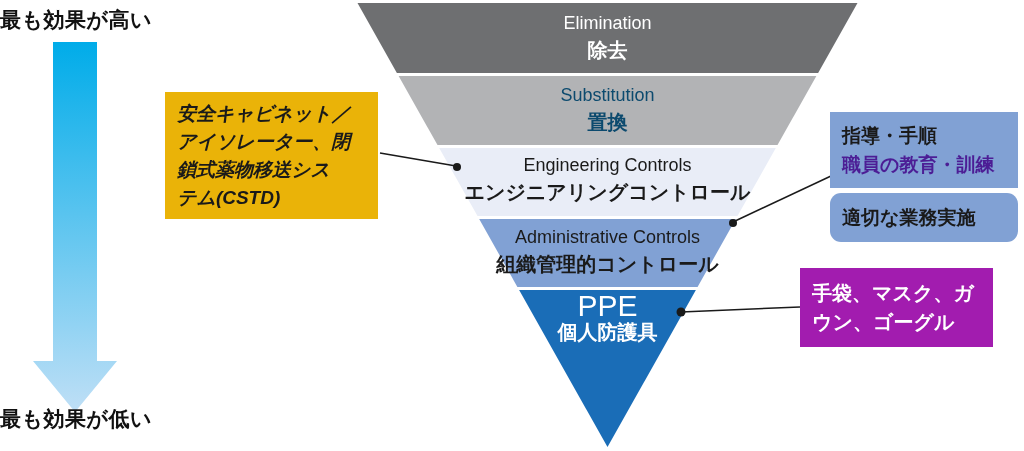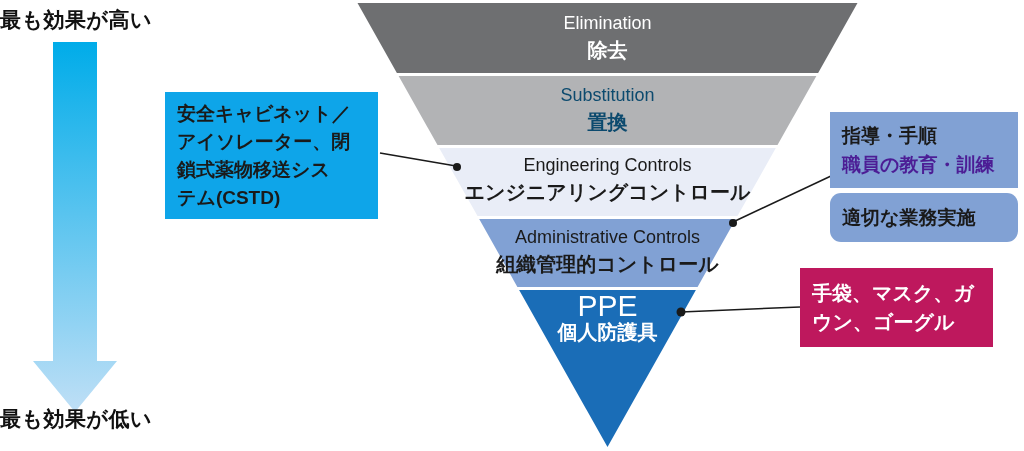--- a/index.html
+++ b/index.html
@@ -117,34 +117,34 @@
   </div>
   <div class="band-label l4" style="color: rgb(26, 26, 26);">
     <div class="en">Administrative Controls</div>
     <div class="ja">組織管理的コントロール</div>
   </div>
   <div class="band-label l5" style="color: rgb(255, 255, 255);">
     <div class="en">PPE</div>
     <div class="ja">個人防護具</div>
   </div>
 
-  <div class="callout engineering" style="background: #0ea5e9;">
+  <div class="callout engineering" style="background: #eab308; font-style: italic;">
     <div class="line" style="color: rgb(26, 26, 26);">安全キャビネット／</div>
     <div class="line" style="color: rgb(26, 26, 26);">アイソレーター、閉</div>
     <div class="line" style="color: rgb(26, 26, 26);">鎖式薬物移送シス</div>
     <div class="line" style="color: rgb(26, 26, 26);">テム(CSTD)</div>
   </div>
 
   <div class="callout admin1" style="background: rgb(129, 161, 212);">
     <div class="line" style="color: rgb(26, 26, 26);">指導・手順</div>
     <div class="line" style="color: #4c1d95;">職員の教育・訓練</div>
   </div>
 
   <div class="callout admin2" style="background: rgb(129, 161, 212); border-radius: 11px;">
     <div class="line" style="color: rgb(26, 26, 26);">適切な業務実施</div>
   </div>
 
-  <div class="callout ppe" style="background: #be185d;">
+  <div class="callout ppe" style="background: #a21caf;">
     <div class="line" style="color: rgb(255, 255, 255);">手袋、マスク、ガ</div>
     <div class="line" style="color: rgb(255, 255, 255);">ウン、ゴーグル</div>
   </div>
 
 </div>
 
 </body></html>

